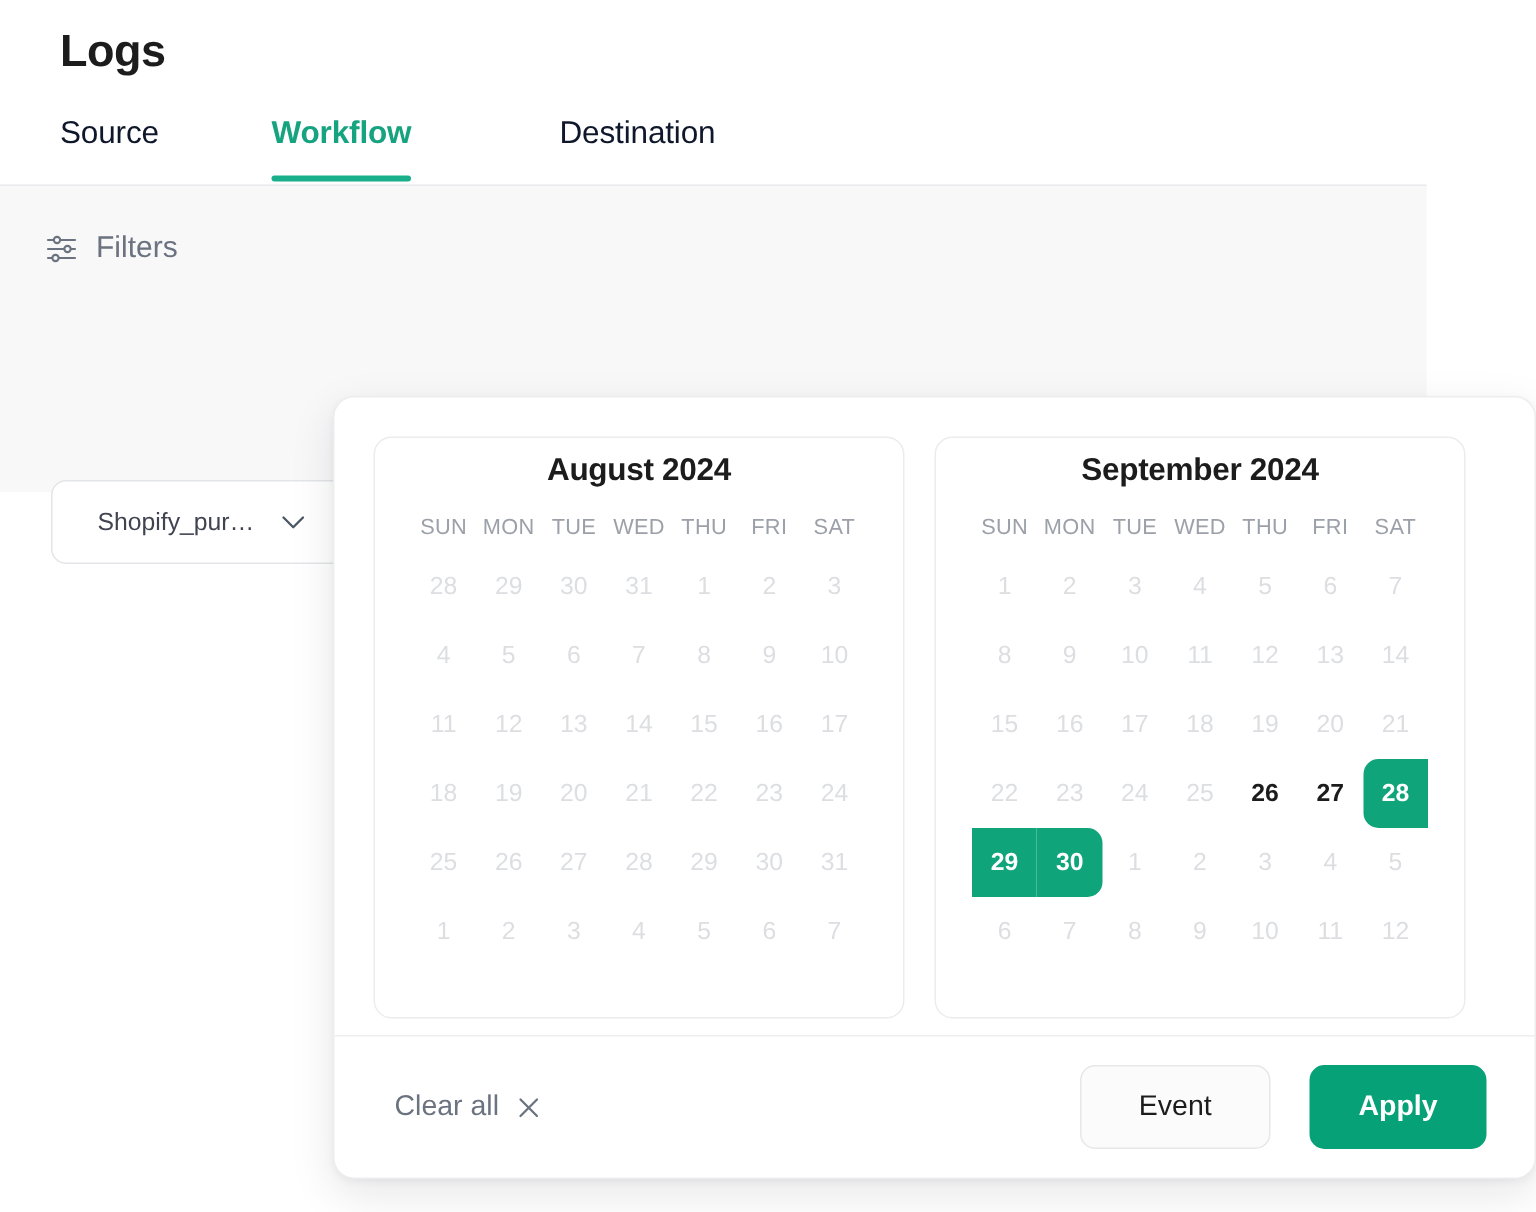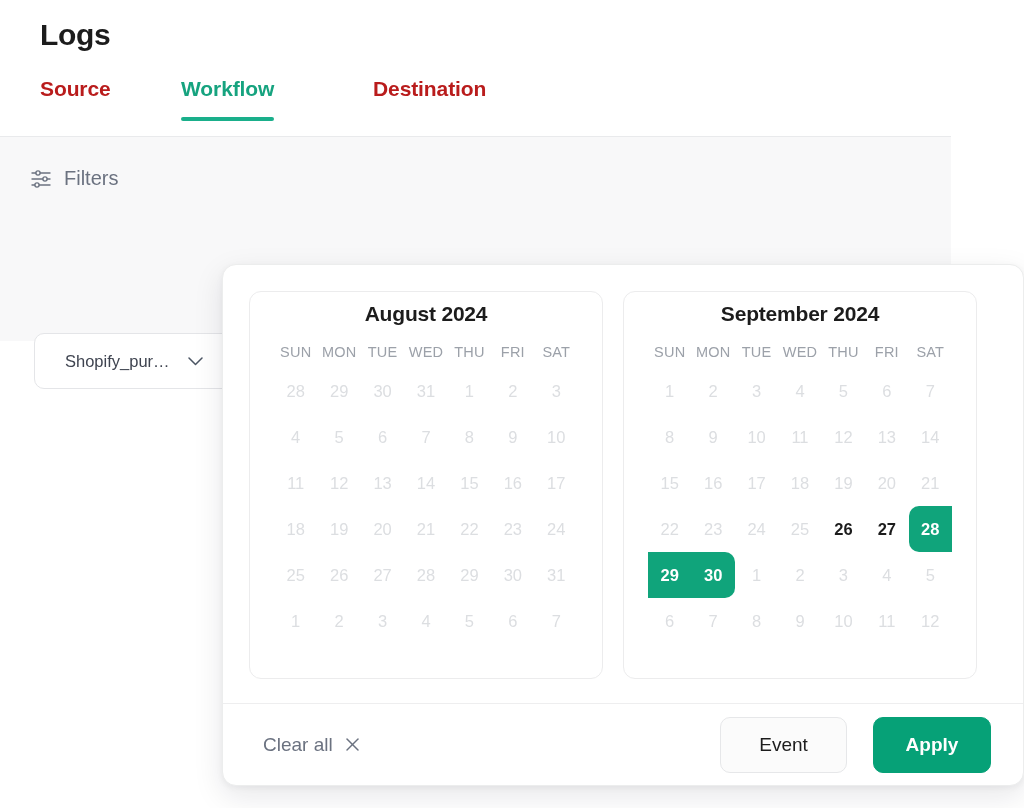--- a/index.html
+++ b/index.html
@@ -12,35 +12,35 @@
   #root { position: relative; width: 1024px; height: 808px; background:#fff; }
 
   
   .page-title {
     position: absolute; left: 40px; top: 18px;
     font-size: 30px; font-weight: 700; color: #1c1c1c; letter-spacing: -0.3px;
   }
   .tabs { position: absolute; left: 0; top: 70px; width: 1024px; height: 53px; }
   .tab {
     position: absolute; top: 0; height: 52px;
-    font-size: 21px; color: #b91c1c; line-height: 38px; white-space: nowrap;
-    cursor: pointer; letter-spacing: -0.1px; font-weight: bold;
+    font-size: 21px; color: #0f172a; line-height: 38px; white-space: nowrap;
+    cursor: pointer; letter-spacing: -0.1px;
   }
   .tab.active { color: #16a37f; font-weight: 700; }
   .tab .underline {
     position: absolute; left: 0; right: 0; bottom: 1px; height: 4px;
     background: #1aaf8b; border-radius: 2px;
   }
   .tab-source      { left: 40px; }
   .tab-workflow    { left: 181px; }
   .tab-destination { left: 361px; margin-left: 12px; }
 
   
   .filter-bar {
-    position: absolute; left: 0; top: 136px; width: 951px; height: 205px;
+    position: absolute; left: 0; top: 123px; width: 951px; height: 205px;
     background: #f8f8f9; border-top: 1px solid #e9eaec;
   }
   .filters-head {
     position: absolute; left: 30px; top: 30px;
     display: flex; align-items: center; gap: 12px;
   }
   .filters-head .label { font-size: 20px; color: #6b7280; }
   .sliders-icon { width: 22px; height: 20px; display: block; }
 
   .chips { position: absolute; left: 34px; top: 196px; display: flex; gap: 21px; }
@@ -100,21 +100,21 @@
   .day.muted   { color: #dcdee1; }
   .day.enabled { color: #1c1c1c; font-weight: 600; }
   .day.sel {
     color: #ffffff; font-weight: 600; background: #10a47b;
   }
   .day.sel.r-start { border-top-left-radius: 10px; border-bottom-left-radius: 10px; }
   .day.sel.r-end   { border-top-right-radius: 10px; border-bottom-right-radius: 10px; }
 
   
   .popup-footer {
-    position: absolute; left: 0; right: 0; bottom: 0; height: 82px;
+    position: absolute; left: 0; right: 0; bottom: 0; height: 95px;
     border-top: 1px solid #eeeeef;
     display: flex; align-items: center; justify-content: space-between;
     padding: 0 32px 0 40px;
   }
   .clear-all {
     display: flex; align-items: center; gap: 12px;
     font-size: 19px; color: #6b7280; cursor: pointer;
   }
   .footer-actions { display: flex; align-items: center; gap: 26px; }
   .btn {

